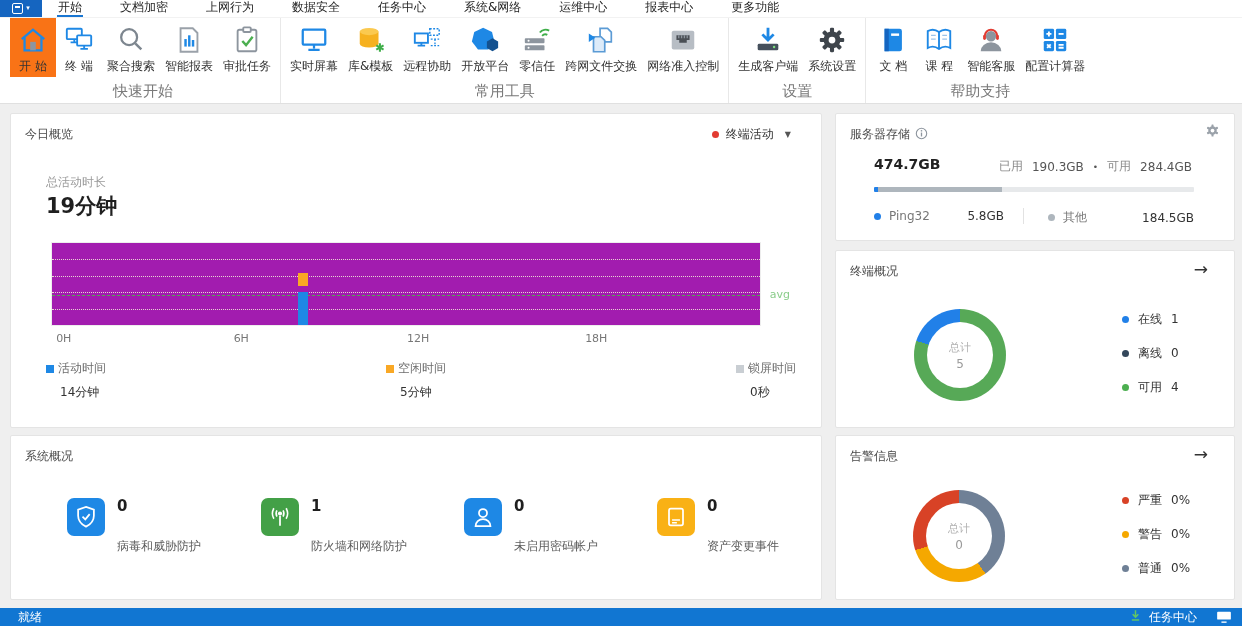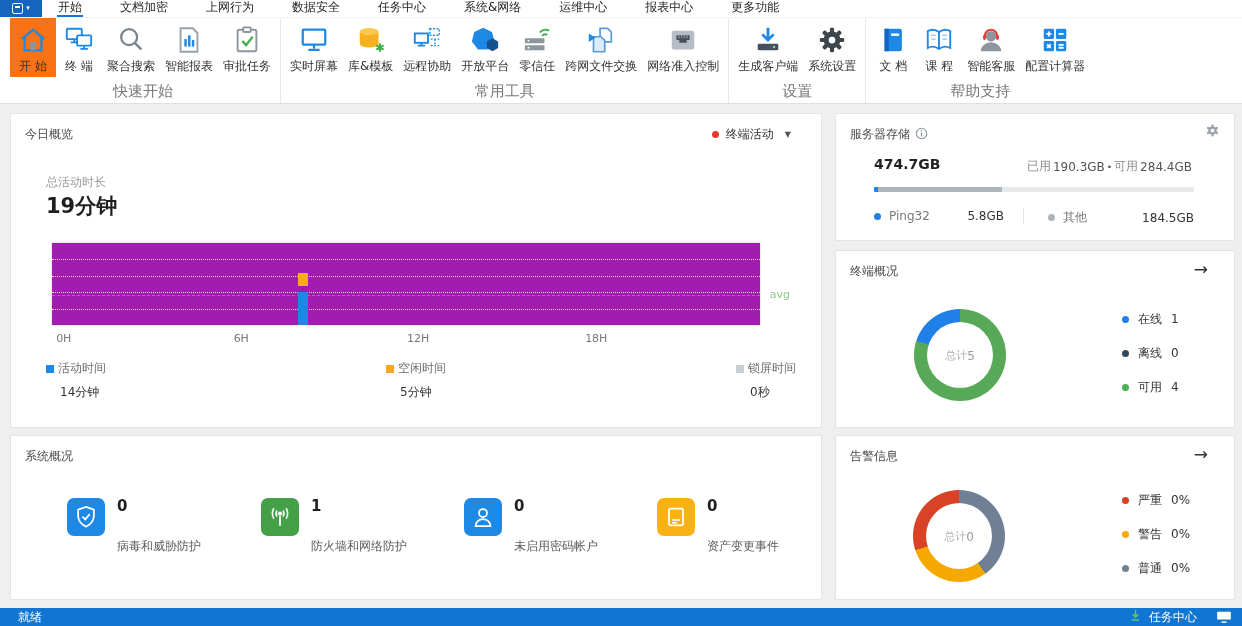--- a/index.html
+++ b/index.html
@@ -50,34 +50,34 @@
   .avg-lbl{position:absolute;right:-30px;top:-8px;font-size:11px;color:#8bcd8b;}
   .vbar{position:absolute;width:10px;}
   .xlab{position:absolute;top:90px;font-size:11px;color:#777;transform:translateX(-50%);}
   .lg{position:absolute;top:246px;}
   .lg .l1{display:flex;align-items:center;gap:4px;font-size:12px;color:#6e6e6e;}
   .sq{width:8px;height:8px;display:inline-block;}
   .lg .l2{margin:7px 0 0 14px;font-size:12px;color:#333;}
   
   .gear-btn{position:absolute;right:14px;top:9px;cursor:pointer;}
   .st-total{position:absolute;left:38px;top:42px;font-size:14px;font-weight:bold;color:#222;}
-  .st-usefree{position:absolute;right:42px;top:44px;font-size:12px;color:#8a8a8a;display:flex;gap:2px;align-items:center;}
+  .st-usefree{position:absolute;right:42px;top:44px;font-size:12px;color:#8a8a8a;display:flex;gap:9px;align-items:center;}
   .st-usefree b{color:#555;font-weight:normal;}
   .st-sep{color:#555;font-size:9px;}
   .st-bar{position:absolute;left:38px;top:73px;width:320px;height:5px;display:flex;overflow:hidden;border-radius:1px;}
   .st-bar span{height:100%;display:block;}
   .st-item{position:absolute;top:95px;display:flex;align-items:center;font-size:12px;}
   .st-item .nm{color:#777;margin-left:8px;}
   .st-item .vl{margin-left:auto;color:#333;}
   #st-i0{left:38px;width:130px;}
   #st-i1{left:212px;width:146px;}
   .st-div{position:absolute;left:187px;top:94px;height:16px;width:1px;background:#e2e2e2;}
   
   .donut{position:absolute;width:92px;height:92px;border-radius:50%;}
-  .hole{position:absolute;inset:13px;background:#fff;border-radius:50%;display:flex;flex-direction:row;align-items:center;justify-content:center;}
+  .hole{position:absolute;inset:13px;background:#fff;border-radius:50%;display:flex;flex-direction:column;align-items:center;justify-content:center;}
   .hole .c-lbl{font-size:11px;color:#b0b0b0;}
   .hole .c-val{font-size:12px;color:#9a9a9a;margin-top:2px;}
   .d-legend{position:absolute;left:250px;}
   .d-row{display:flex;align-items:center;gap:9px;font-size:12px;color:#333;margin-bottom:22px;height:12px;padding-left:36px;}
   
   .sys-item{position:absolute;top:62px;display:flex;gap:12px;}
   .sys-ic{width:38px;height:38px;border-radius:7px;display:flex;align-items:center;justify-content:center;flex:none;}
   .sys-val{font-size:15px;font-weight:bold;color:#1f1f1f;line-height:15px;margin-top:1px;}
   .sys-lbl{font-size:12px;color:#5c5c5c;margin-top:24px;white-space:nowrap;}
   

